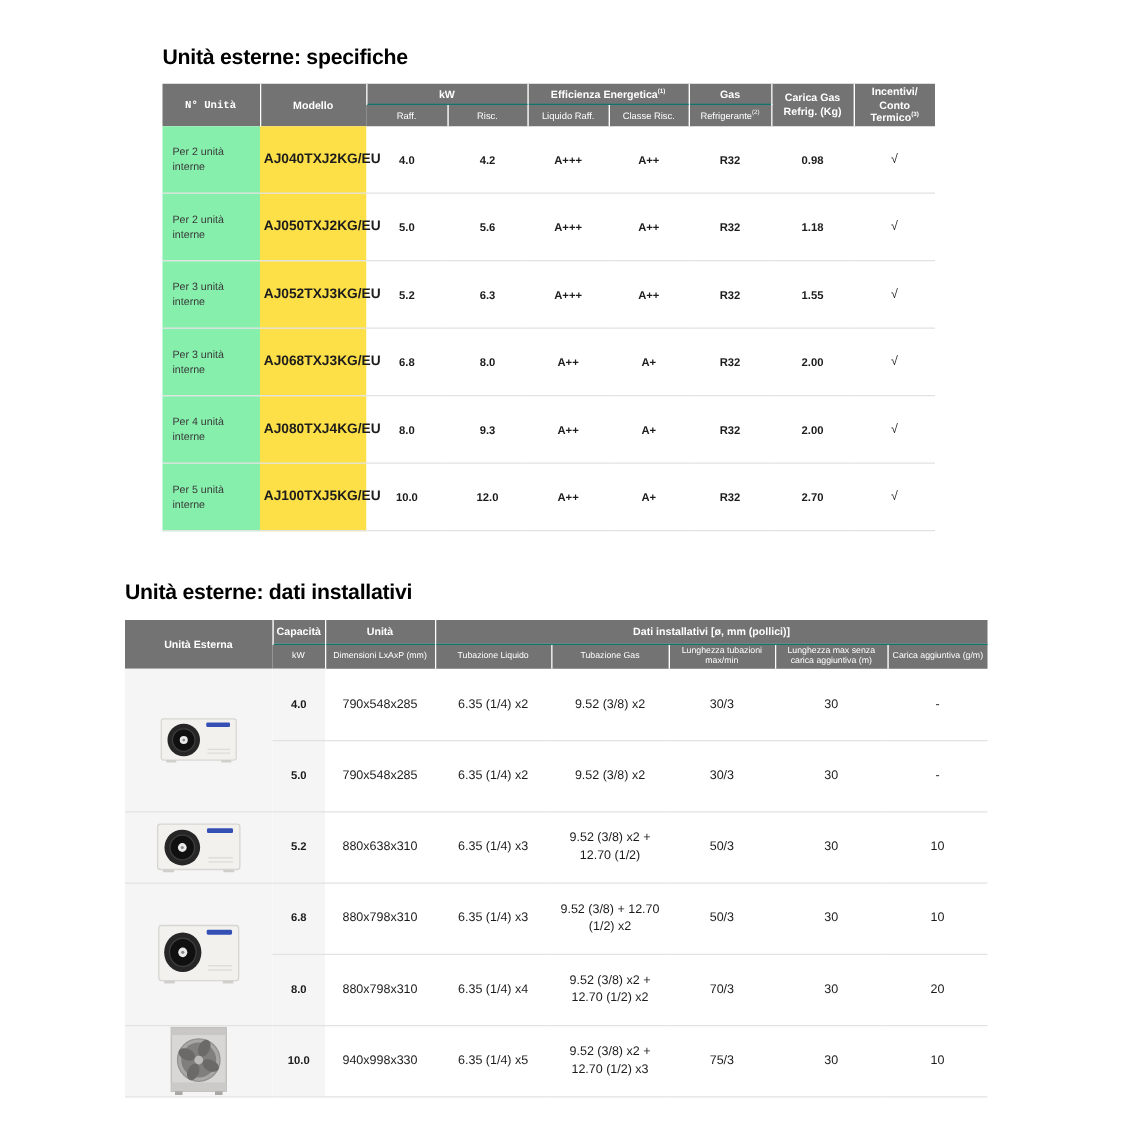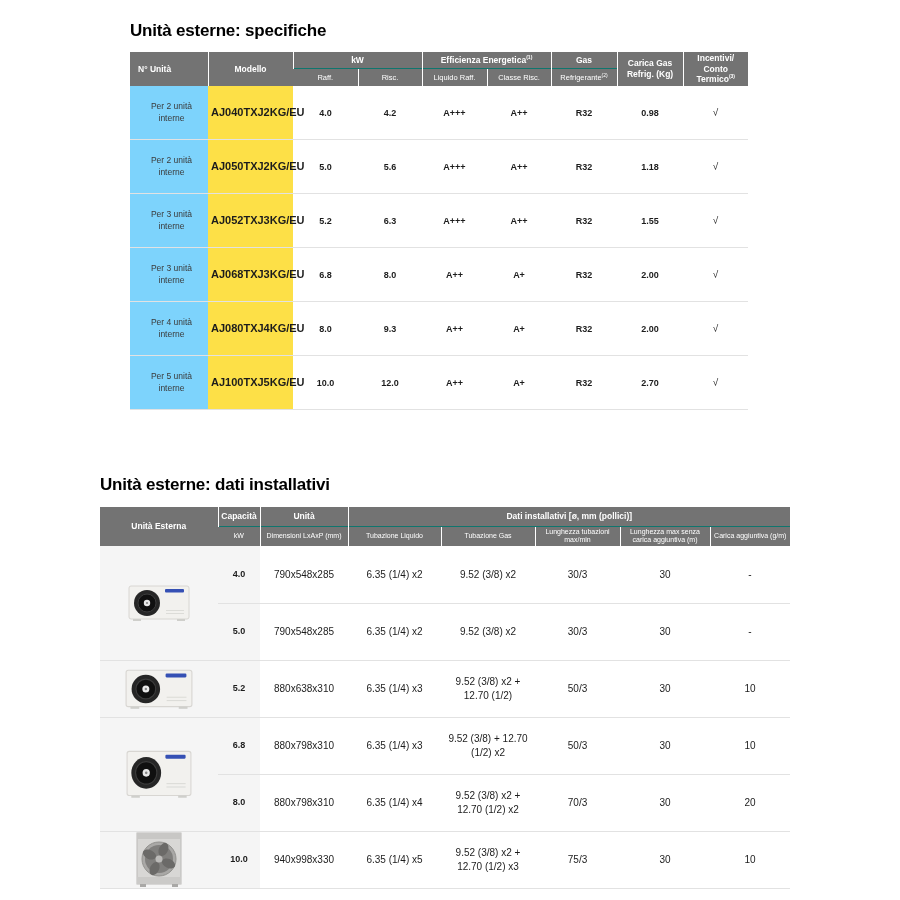--- a/index.html
+++ b/index.html
@@ -4,22 +4,22 @@
 <style>
   * { margin:0; padding:0; box-sizing:border-box; }
   html,body { background:#ffffff; }
   body {
     width:900px; height:900px;
     font-family:"Liberation Sans", sans-serif;
     color:#1c1c1c; overflow:hidden;
   }
   .page { width:900px; height:900px; position:relative; background:#fff; }
 
-  .section1 { position:absolute; left:130px; top:21px; width:618px; }
-  .section2 { position:absolute; left:100px; top:475px; width:690px; }
+  .section1 { position:absolute; left:130px; top:36px; width:618px; }
+  .section2 { position:absolute; left:100px; top:464px; width:690px; }
 
   .sec-title {
     font-size:17px; font-weight:700; color:#000; letter-spacing:-0.2px;
     margin-bottom:11px;
   }
   .section2 .sec-title { margin-bottom:12px; }
 
   table.spec { border-collapse:collapse; table-layout:fixed; width:100%; }
 
   
@@ -30,35 +30,35 @@
     padding:1px 2px; line-height:1.25;
   }
   th:first-child { border-left:none; }
   tr.subhead th { border-top:1px solid #0f766e; font-weight:400; }
   .t1 thead th { font-size:8.5px; }
   .t1 tr.subhead th { font-size:7.5px; height:16px; }
   .t1 tr.mainhead th { height:16px; }
   .t2 thead th { font-size:8.5px;text-align:center; }
   .t2 tr.subhead th { font-size:7px; height:19px; }
   .t2 tr.mainhead th { height:19px; }
-  th.alignleft { text-align:left; padding-left:8px; }
+  th.alignleft { text-align:left; padding-left:18px;font-family:Liberation Mono, monospace; }
   sup.fn { font-size:5px; vertical-align:super; line-height:0; }
 
   
   td {
     text-align:center; vertical-align:middle;
     border-bottom:1px solid #e2e2e2;
     font-size:9px; color:#1c1c1c; font-weight:600;
     line-height:1.35; padding:2px 3px;
   }
   .t1 td { height:54px; }
   .t2 td { height:57px; font-size:10px; font-weight:500; }
 
   .t1 td.c-label {
-    background:#7dd3fc; text-align:center; padding-left:8px;
+    background:#86efac; text-align:left; padding-left:8px;
     font-weight:400; color:#3a3a3a; font-size:8.5px;
   }
   .t1 td.c-model { background:#fde047; font-weight:700; font-size:11px; }
   .t2 td.c-img { background:#f5f5f5; padding:0; }
   .t2 td.c-cap { background:#f5f5f5; font-weight:700; font-size:9px; }
   td.c-check { font-size:10px; font-weight:400; }
 
   .unit-img { display:flex; align-items:center; justify-content:center; }
 </style>
 </head>

